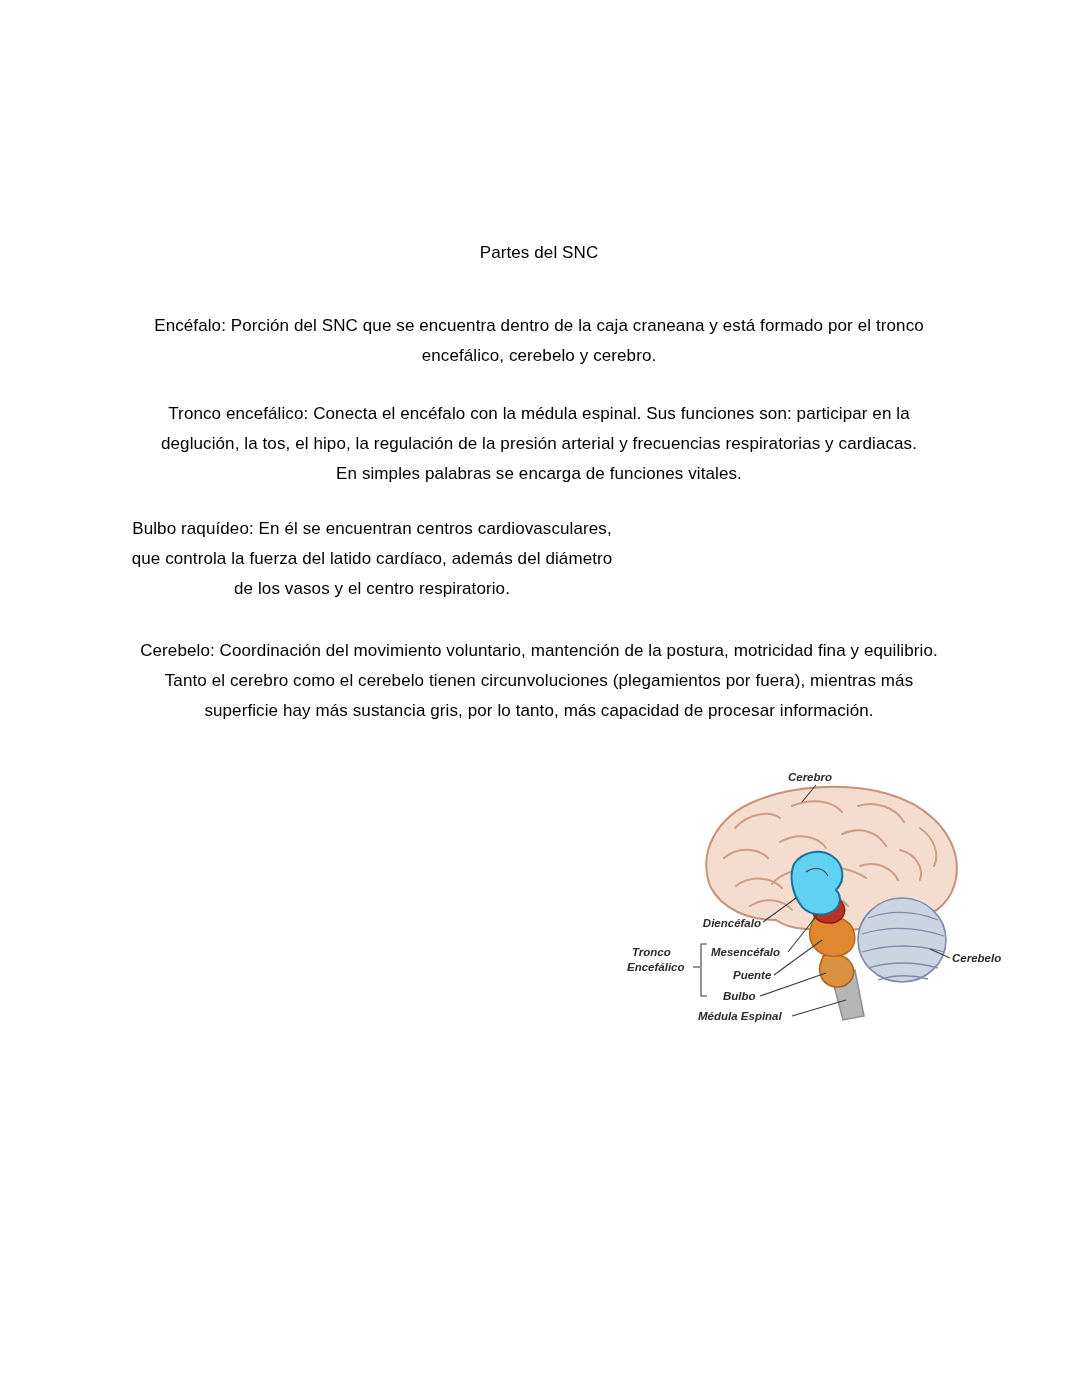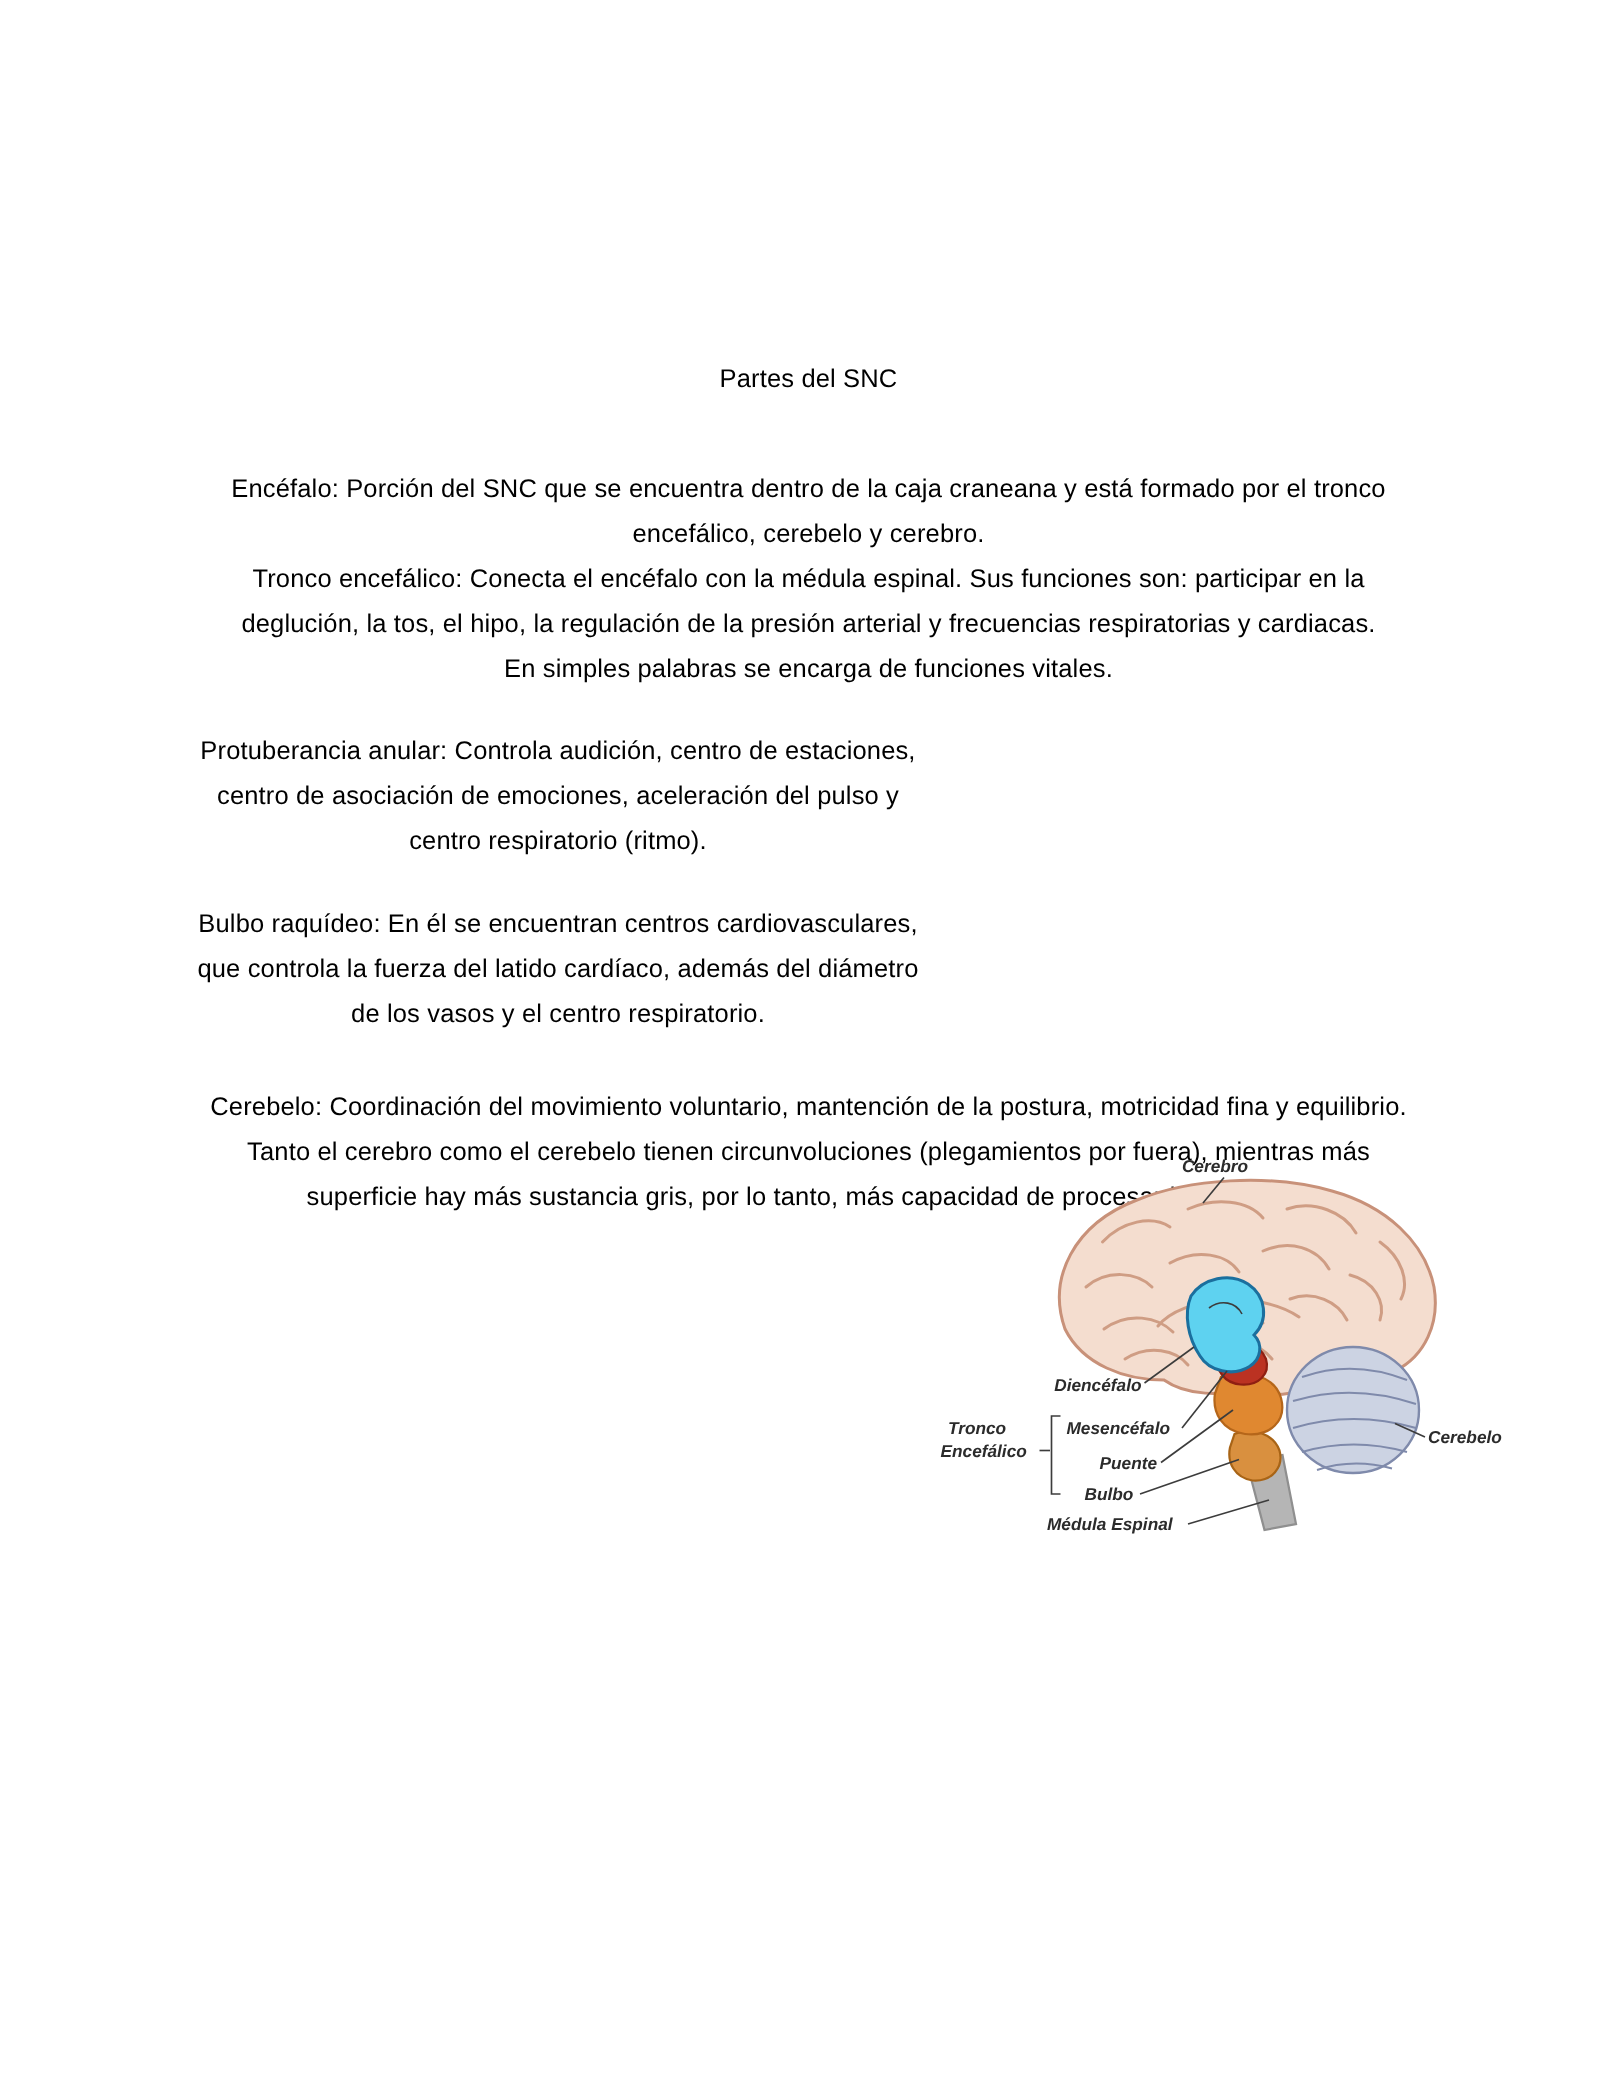--- a/index.html
+++ b/index.html
@@ -26,21 +26,21 @@
     font-size: 17px;
     line-height: 30px;
     margin: 0;
     white-space: pre-line;
     letter-spacing: 0.1px;
   }
   .narrow { width: 490px; }
   .mt15 { margin-top: 15px; }
   .mt25 { margin-top: 25px; }
   .mt27 { margin-top: 27px; }
-  .mt28 { }
+  .mt28 { margin-top: 28px; }
   .mt30 { margin-top: 30px; }
   .mt32 { margin-top: 32px; }
   .mt55 { margin-top: 43px; }
   .brain-figure {
     position: absolute;
     left: 620px; top: 766px;
     width: 395px; height: 262px;
     margin: 0;
     font-style: italic;
   }
@@ -57,21 +57,20 @@
 </head>
 <body>
 
 <div class="page">
 
   <div class="content">
     <p class="para">Partes del SNC</p>
     <p class="para mt55">Encéfalo: Porción del SNC que se encuentra dentro de la caja craneana y está formado por el tronco encefálico, cerebelo y cerebro.</p>
     <p class="para mt28">Tronco encefálico: Conecta el encéfalo con la médula espinal. Sus funciones son: participar en la deglución, la tos, el hipo, la regulación de la presión arterial y frecuencias respiratorias y cardiacas.
 En simples palabras se encarga de funciones vitales.</p>
-    <p class="para narrow mt25">Protuberancia anular: Controla audición, centro de estaciones, centro de asociación de emociones, aceleración del pulso y centro respiratorio (ritmo).</p>
     <p class="para narrow mt25">Bulbo raquídeo: En él se encuentran centros cardiovasculares, que controla la fuerza del latido cardíaco, además del diámetro de los vasos y el centro respiratorio.</p>
     <p class="para mt32">Cerebelo: Coordinación del movimiento voluntario, mantención de la postura, motricidad fina y equilibrio. Tanto el cerebro como el cerebelo tienen circunvoluciones (plegamientos por fuera), mientras más superficie hay más sustancia gris, por lo tanto, más capacidad de procesar información.</p>
   </div>
 
   <figure class="brain-figure">
     <svg width="395" height="262" viewBox="0 0 395 262">
 
       <path stroke="#c89179" stroke-width="2" d="M90,120 C78,86 96,50 138,34 C172,20 226,16 268,28 C304,38 330,62 336,92 C340,116 330,138 310,148 C294,156 274,156 260,150 C250,164 228,168 214,158 C196,166 170,164 156,154 C130,154 102,144 90,120 Z" fill="#f4ddcf"></path>
 
       <g>

